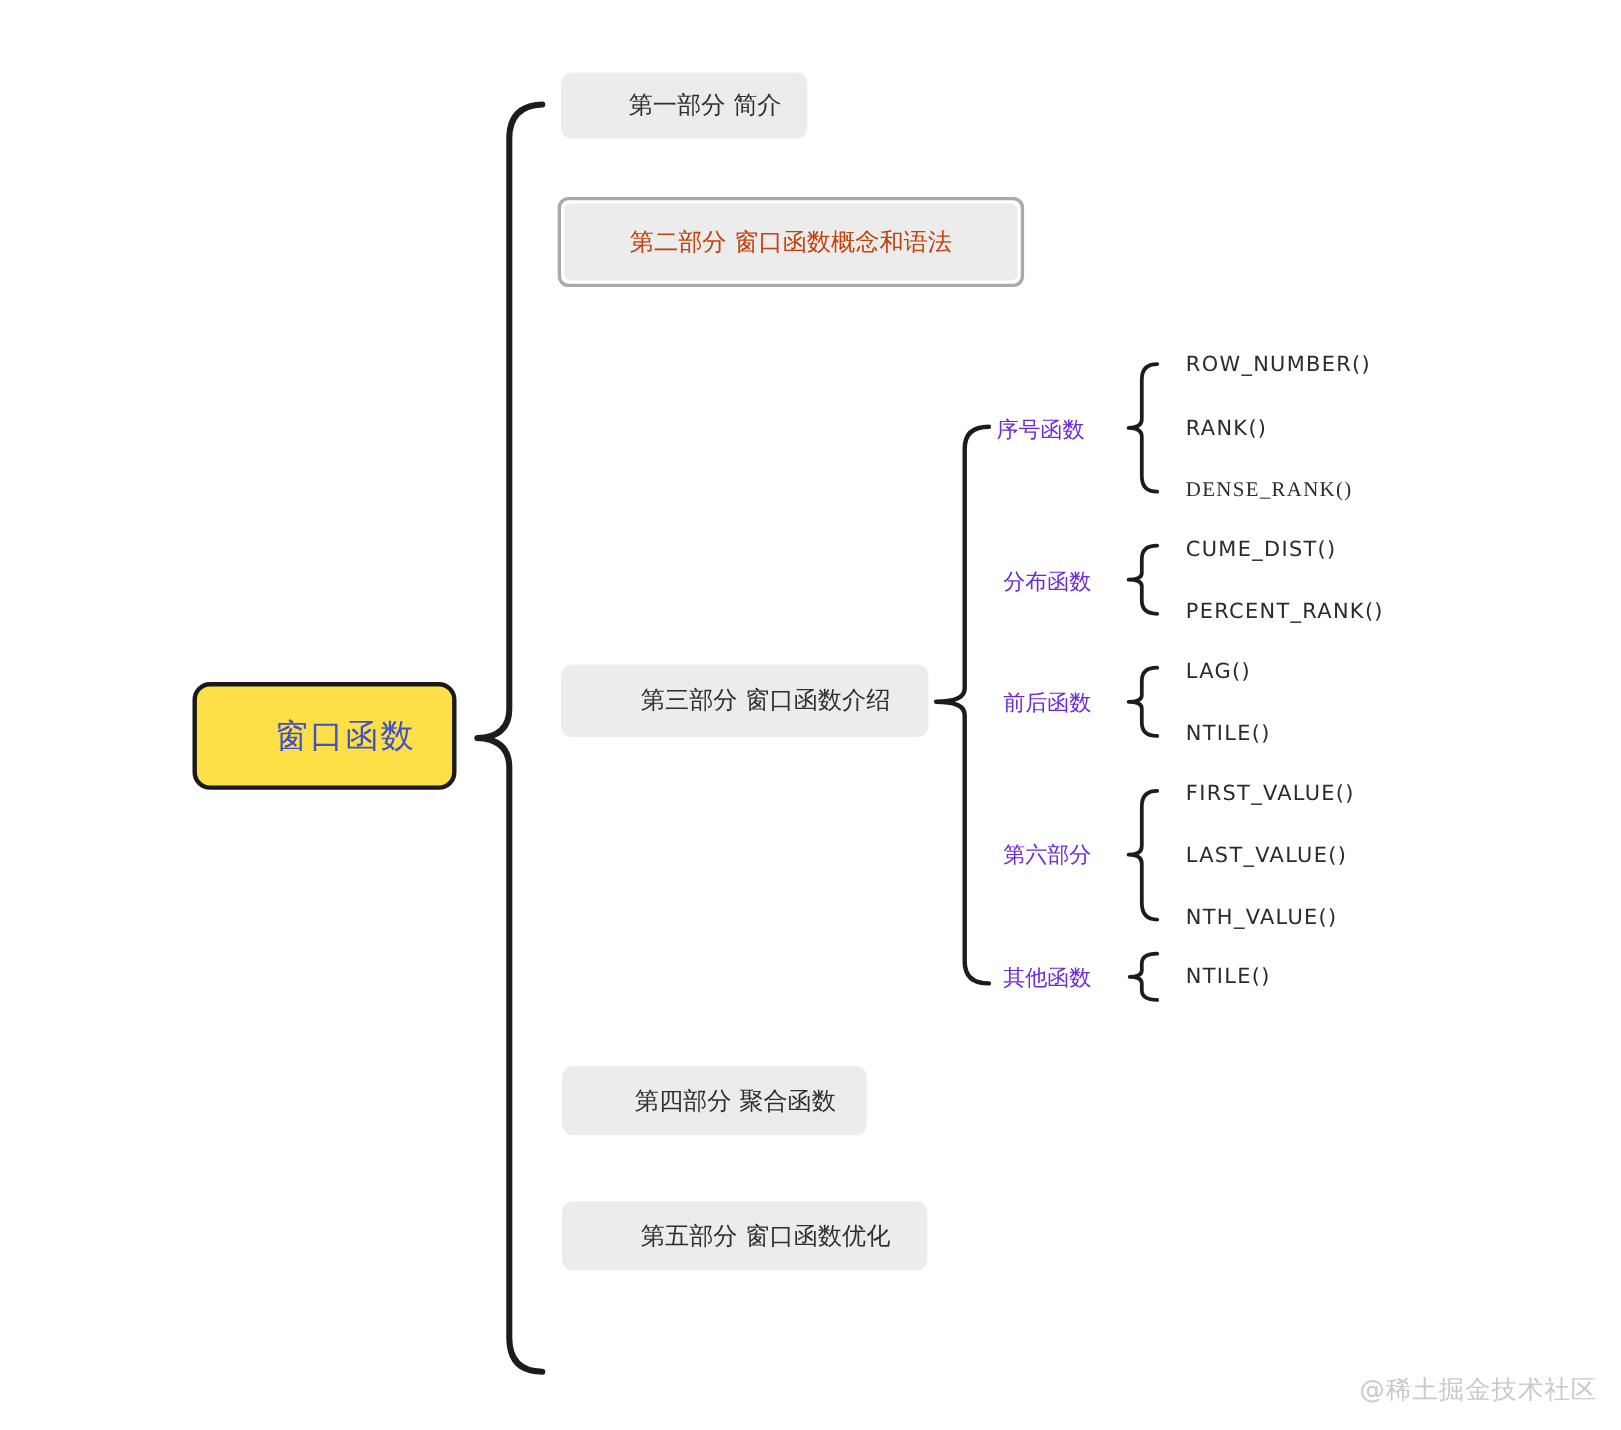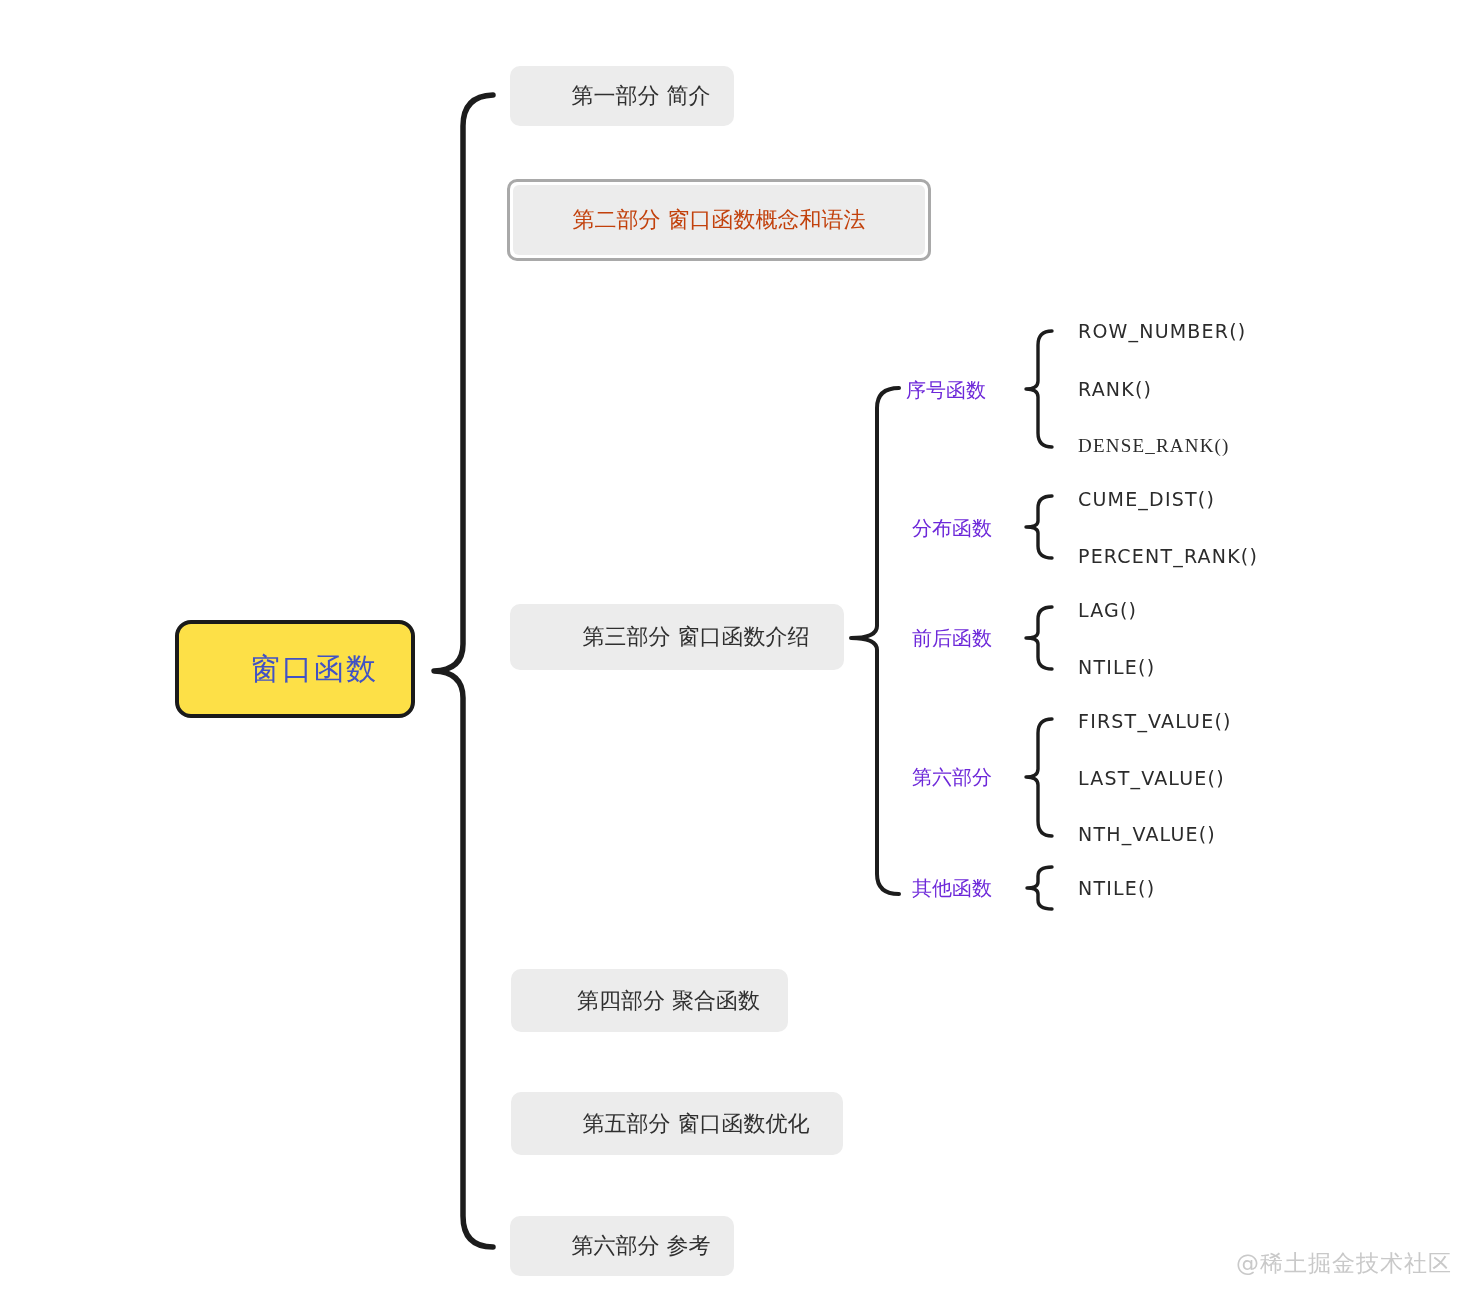--- a/index.html
+++ b/index.html
@@ -140,23 +140,20 @@
   </div>
 
   <div class="node branch" style="left:510px; top:604px; width:334px; height:66px;">
     <span>第三部分 窗口函数介绍</span>
   </div>
 
   <div class="node branch" style="left:511px; top:1092px; width:332px; height:63px;">
     <span>第五部分 窗口函数优化</span>
   </div>
 
-  <div class="node branch" style="left:510px; top:1216px; width:224px; height:60px;">
-    <span>第六部分 参考</span>
-  </div>
 
   <div class="sublabel" style="left:906px; top:376px;">
     <span>序号函数</span>
   </div>
   <div class="sublabel" style="left:912px; top:514px;">
     <span>分布函数</span>
   </div>
   <div class="sublabel" style="left:912px; top:624px;">
     <span>前后函数</span>
   </div>

